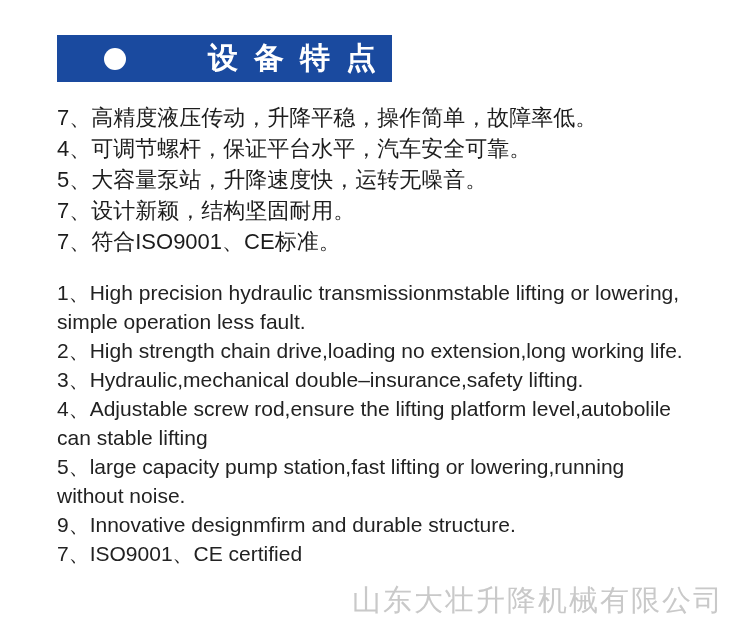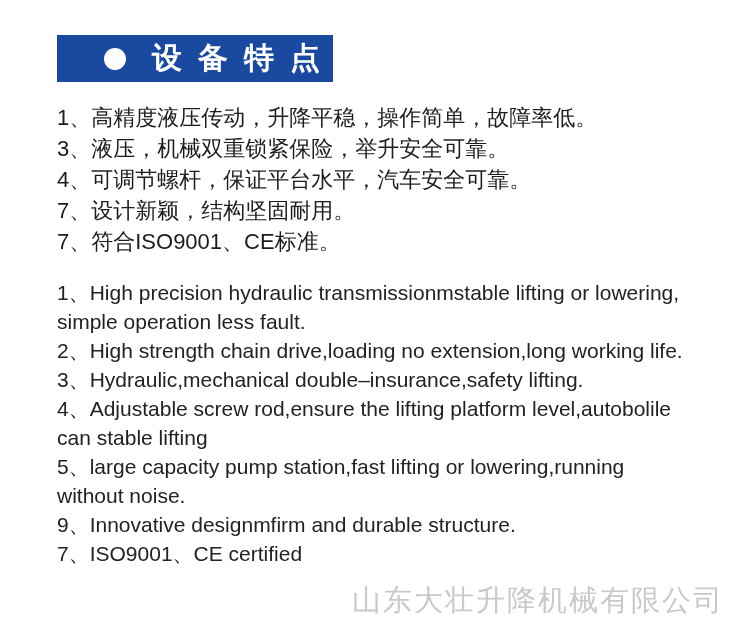--- a/index.html
+++ b/index.html
@@ -12,21 +12,21 @@
   body {
     width: 750px;
     height: 626px;
     background: var(--bg);
     font-family: "Liberation Sans", sans-serif;
     position: relative;
     overflow: hidden;
   }
   .banner {
     margin: 35px 15px 0 57px;
-    width: 276px;
+    width: 335px;
     height: 47px;
     background: var(--accent);
     display: flex;
     align-items: center;
     justify-content: space-between;
   }
   .bullet {
     width: 22px;
     height: 22px;
     border-radius: 50%;
@@ -70,23 +70,23 @@
 </style>
 </head>
 <body>
 
 <div class="banner">
   <span class="bullet"></span>
   <span class="banner-title">设备特点</span>
 </div>
 
 <div class="cn-list">
-    <div class="list-item">1、高精度液压传动，升降平稳，操作简单，故障率低。</div>
-    <div class="list-item">3、液压，机械双重锁紧保险，举升安全可靠。</div>
+    <div class="list-item">7、高精度液压传动，升降平稳，操作简单，故障率低。</div>
     <div class="list-item">4、可调节螺杆，保证平台水平，汽车安全可靠。</div>
+    <div class="list-item">5、大容量泵站，升降速度快，运转无噪音。</div>
     <div class="list-item">7、设计新颖，结构坚固耐用。</div>
     <div class="list-item">7、符合ISO9001、CE标准。</div>
   </div>
 
 <div class="en-list">
     <div class="list-item">1、High precision hydraulic transmissionmstable lifting or lowering,
 simple operation less fault.</div>
     <div class="list-item">2、High strength chain drive,loading no extension,long working life.</div>
     <div class="list-item">3、Hydraulic,mechanical double–insurance,safety lifting.</div>
     <div class="list-item">4、Adjustable screw rod,ensure the lifting platform level,autobolile

